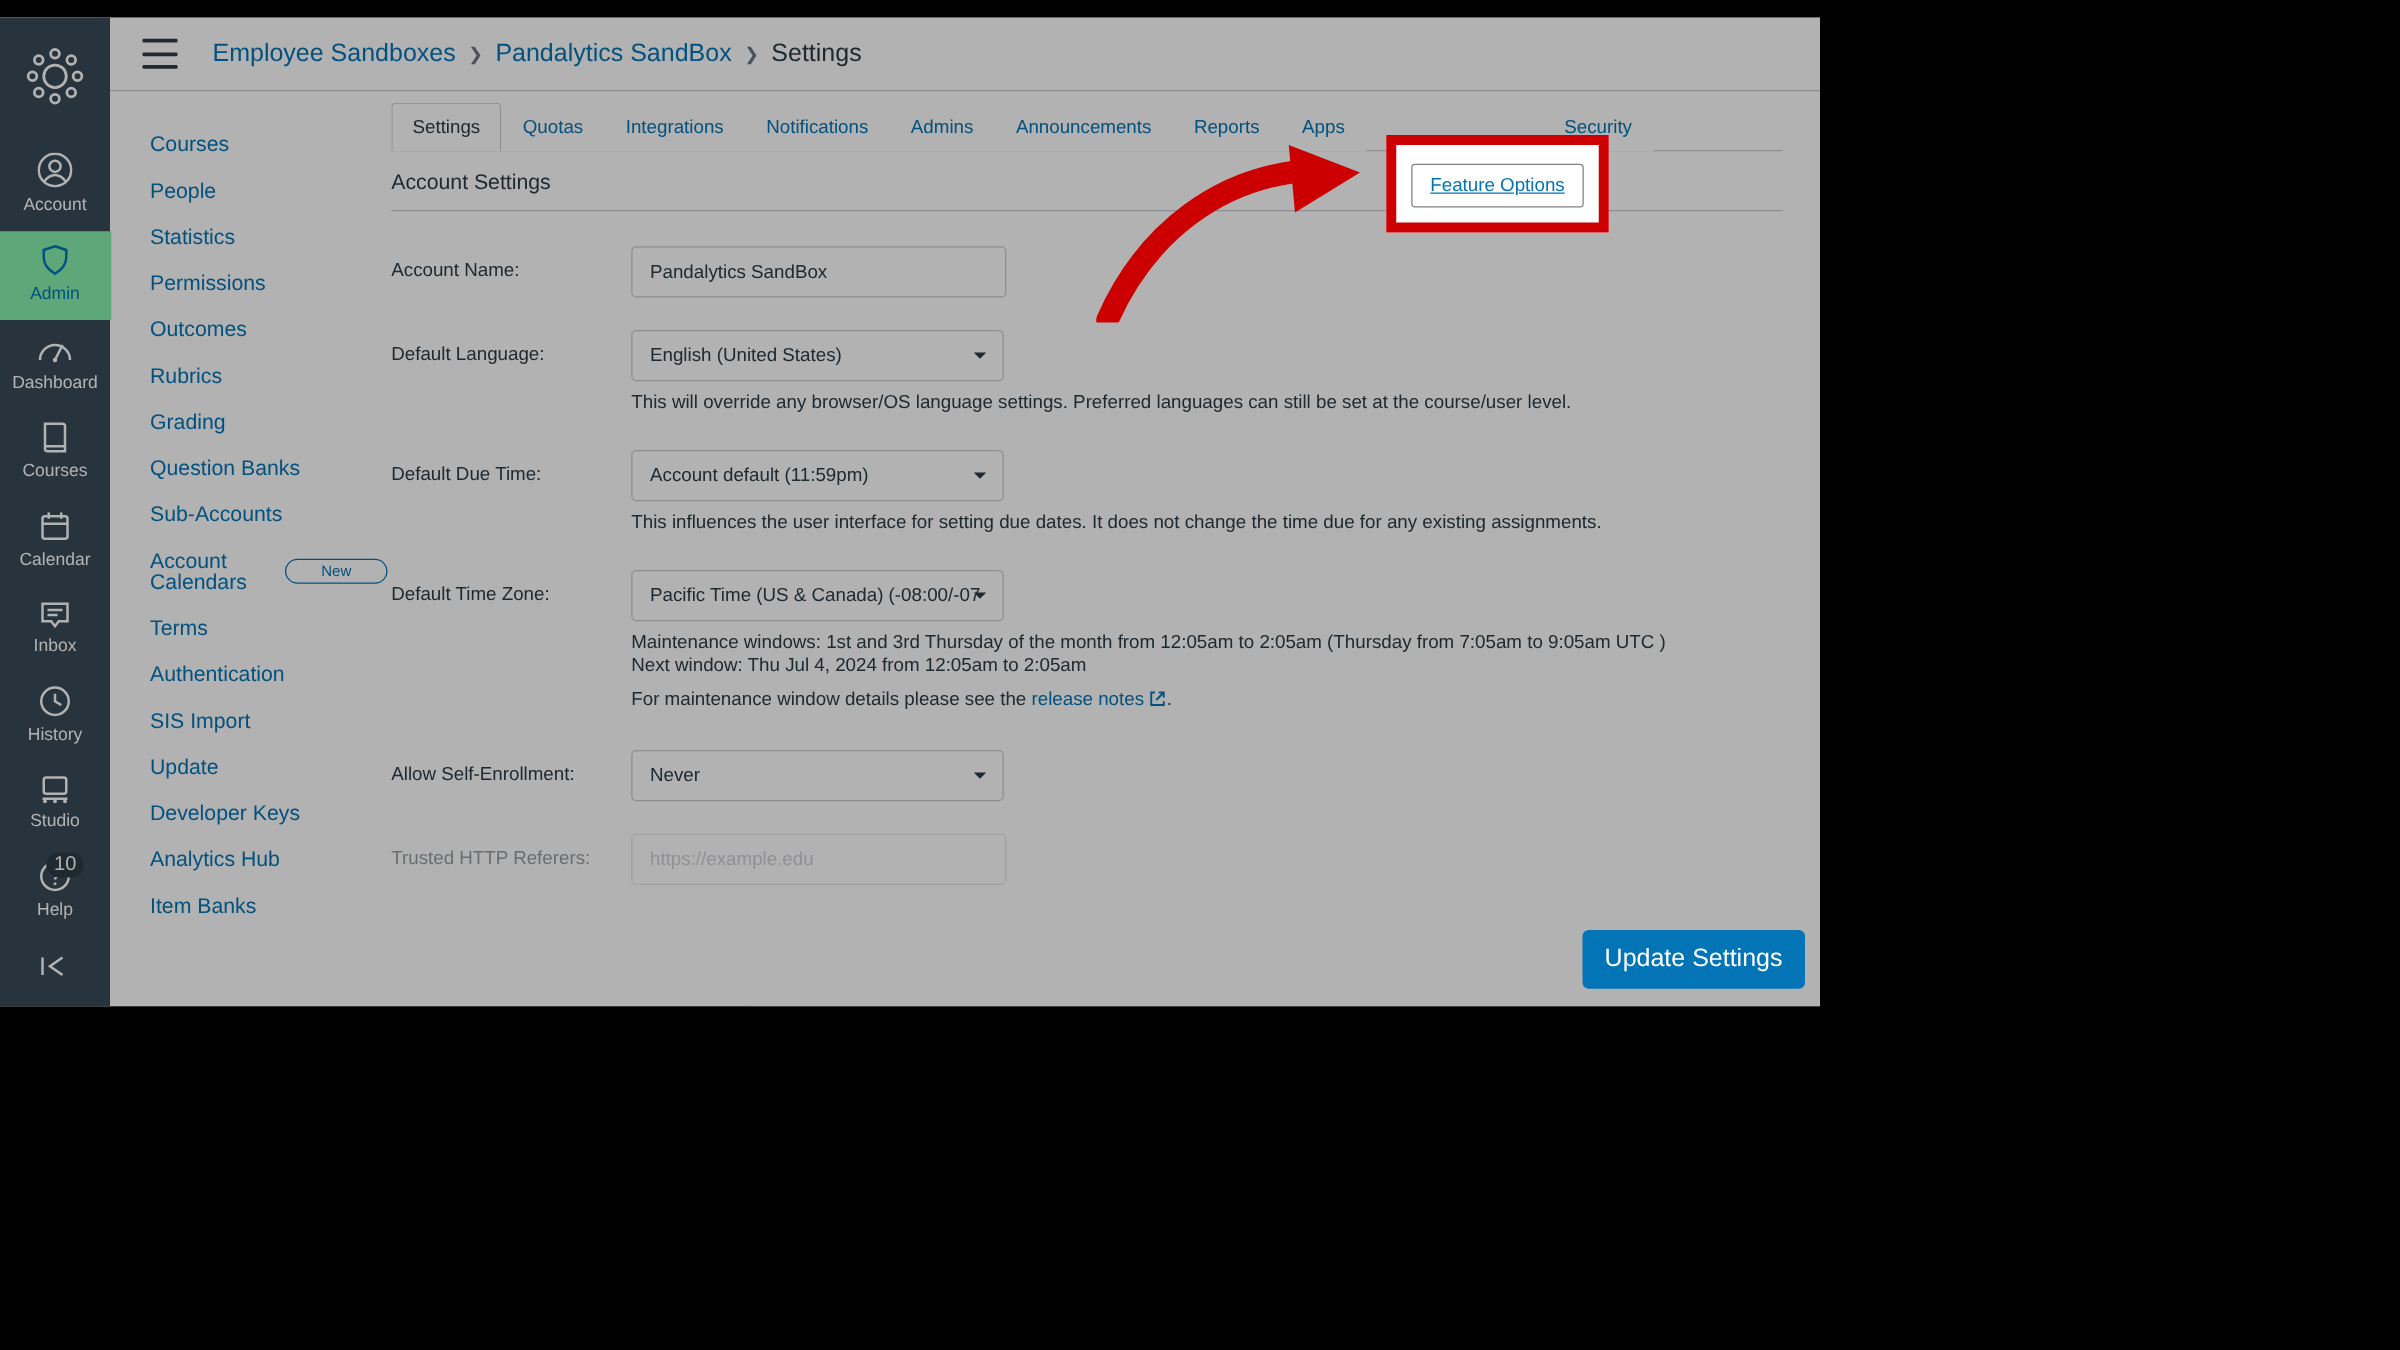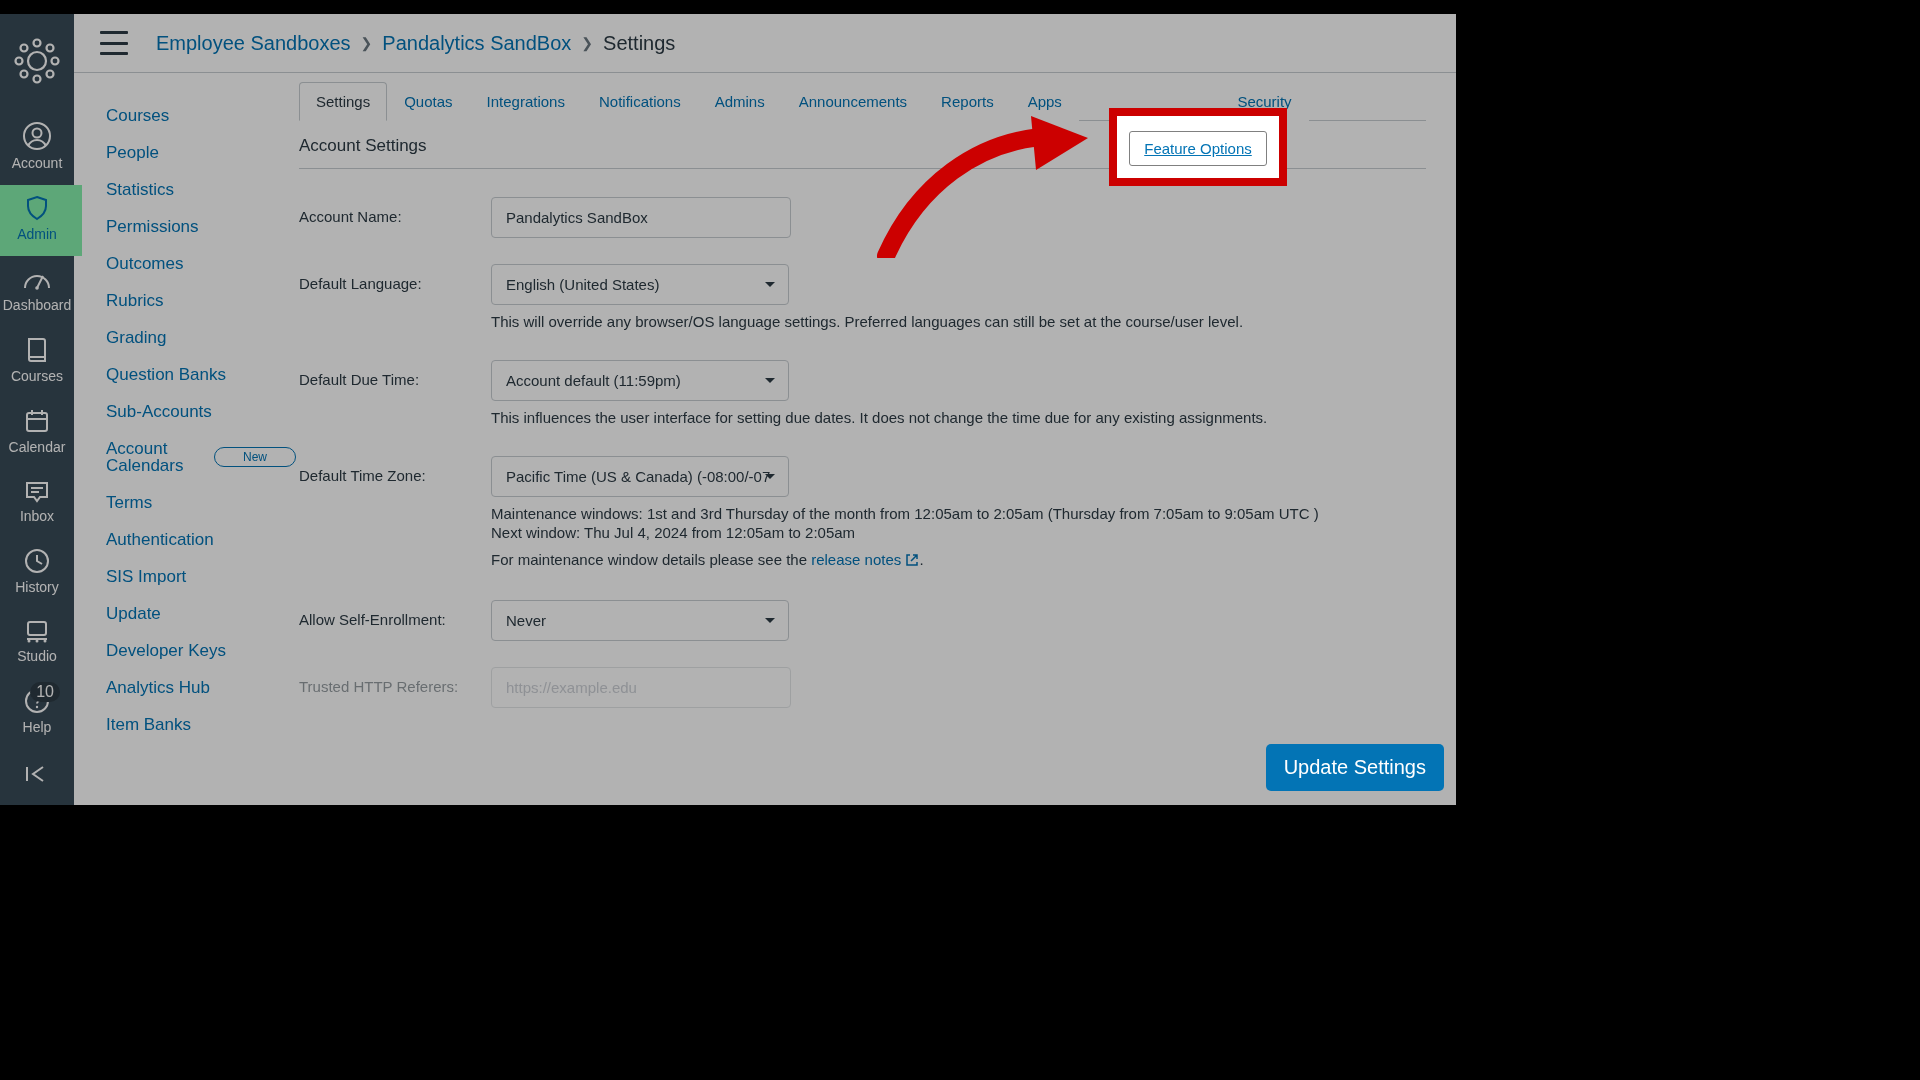--- a/index.html
+++ b/index.html
@@ -18,21 +18,21 @@
     position: absolute;
     top: 14px;
     left: 0;
     width: 1456px;
     height: 791px;
     background: #fff;
     display: flex;
   }
   
   .global-nav {
-    width: 74px;
+    width: 88px;
     background: #394B58;
     display: flex;
     flex-direction: column;
     align-items: center;
     padding-top: 24px;
     flex-shrink: 0;
   }
   .global-nav .logo {
     width: 46px; height: 46px;
     margin-bottom: 28px;

